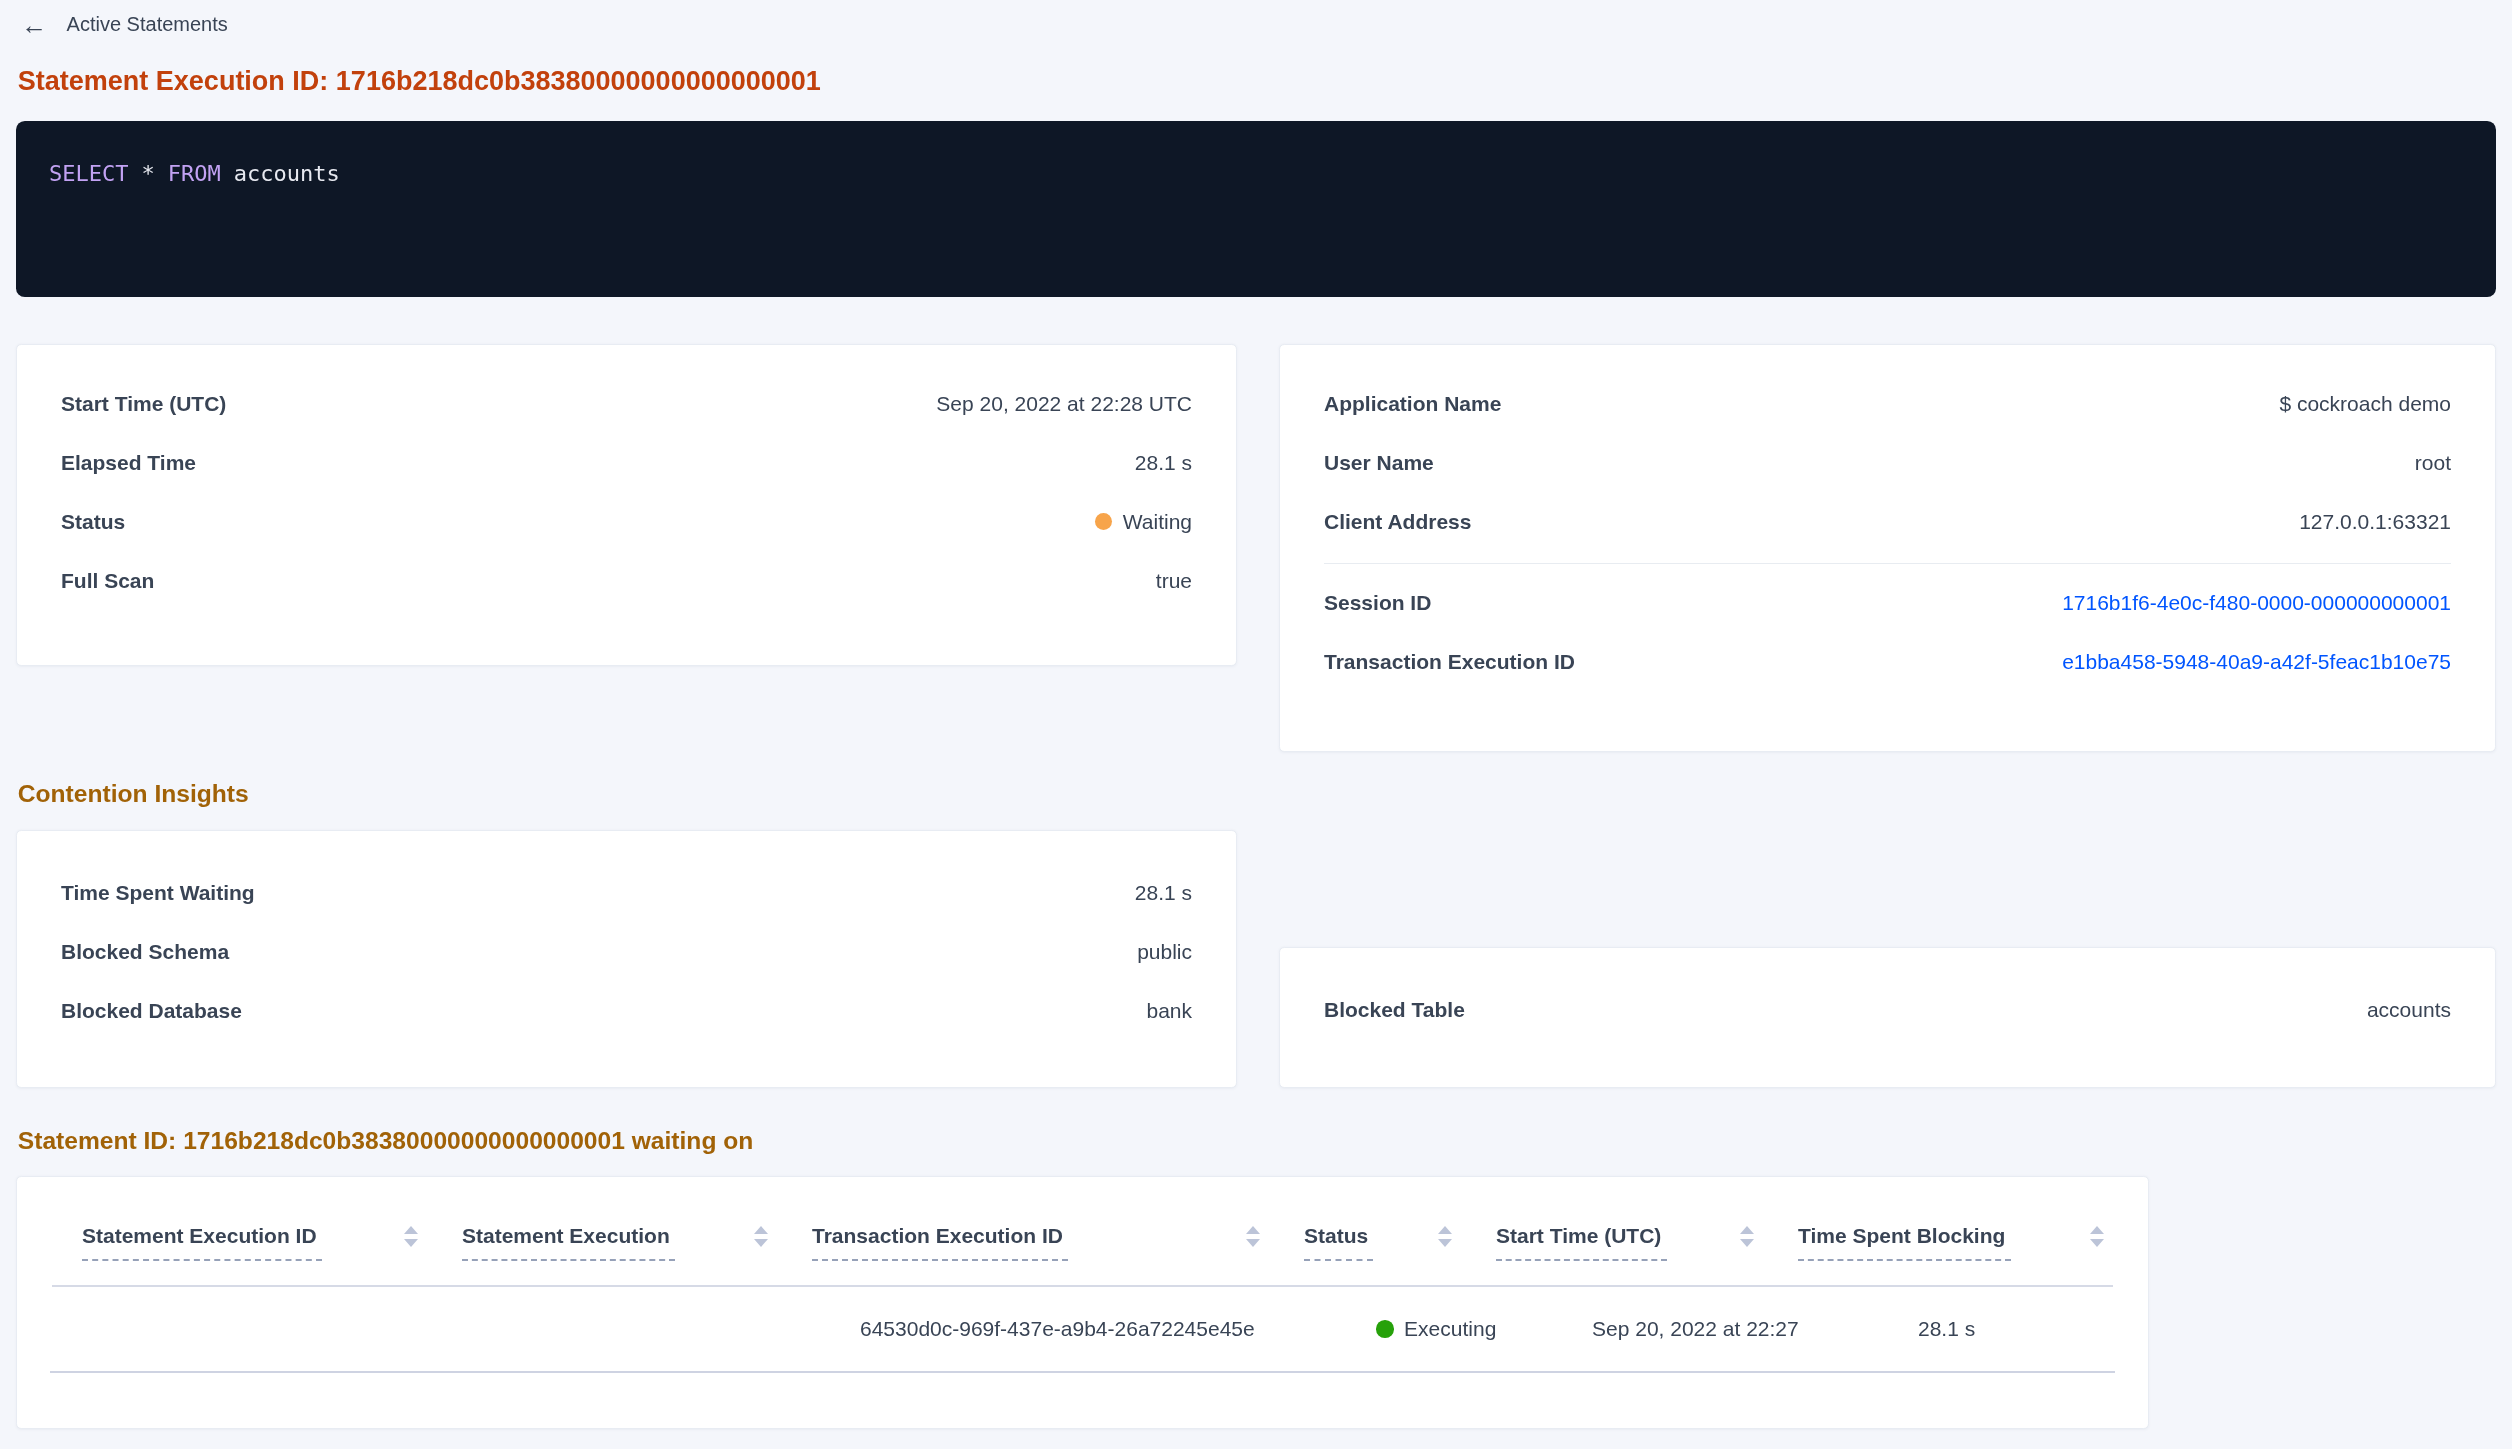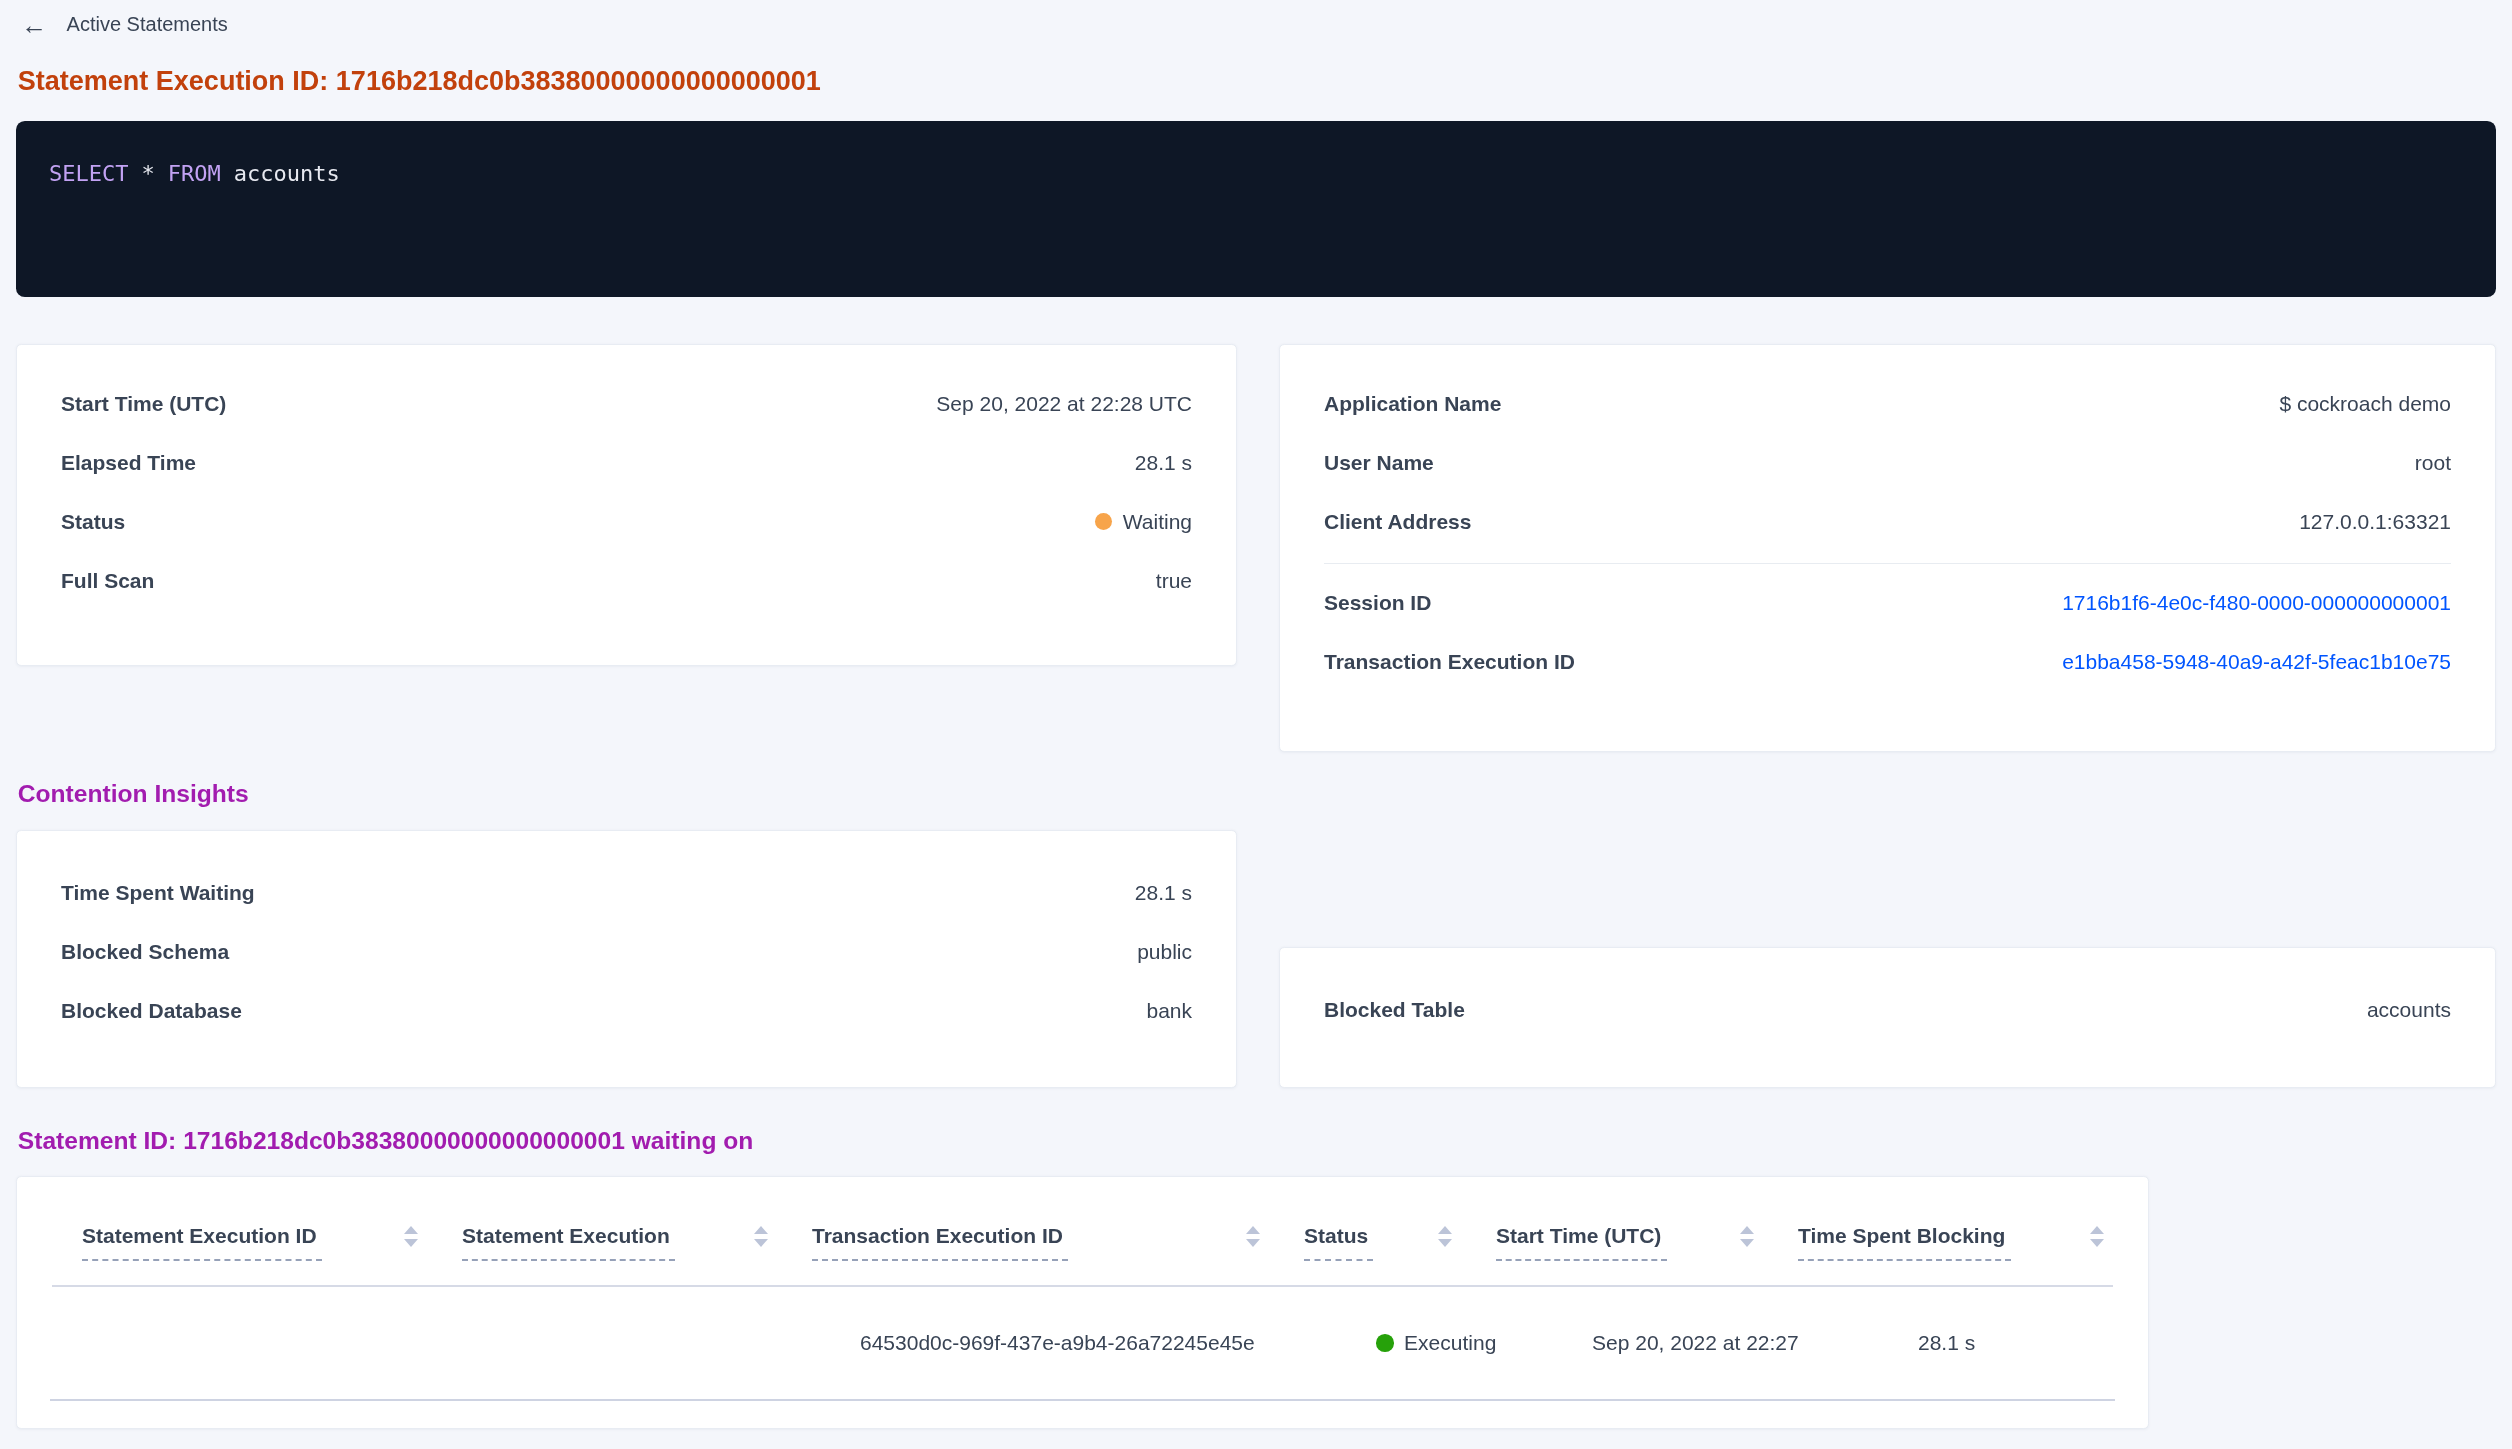--- a/index.html
+++ b/index.html
@@ -52,21 +52,21 @@
   .kv-label { font-weight:bold; }
   .kv-value { text-align:right; }
   .kv-value.link { color:#0055ff; cursor:pointer; }
   .status-value { display:flex; align-items:center; }
   .dot { width:17.6px; height:17.6px; border-radius:50%; display:inline-block; margin-right:10.5px; }
   .dot-waiting { background:#f7a44a; }
   .dot-executing { background:#26a10a; }
   .card-divider { border:none; border-top:1.8px solid #e8ecf1; margin:28px 0 26px; }
 
   
-  .section-heading { font-size:24.6px; line-height:28px; font-weight:bold; color:#a21caf; margin-left:1.8px; }
+  .section-heading { font-size:24.6px; line-height:28px; font-weight:bold; color:#a16207; margin-left:1.8px; }
   .heading-contention { margin-top:28px; }
   .heading-waiting { margin-top:39px; }
 
   
   .table-card {
     margin-top:21px; width:2133px; height:253px;
     background:#ffffff; border:0.9px solid #e8ecf3; border-radius:5.3px;
     box-sizing:border-box; box-shadow:0 0.9px 2.6px rgba(60,80,120,0.06); overflow:hidden;
   }
   .tgrid { display:grid; grid-template-columns:380px 350px 492px 192px 302px 1fr; }
@@ -74,21 +74,21 @@
   .th { display:flex; align-items:flex-start; padding-right:44px; cursor:pointer; }
   .th:last-child { padding-right:16px; }
   .th-label {
     font-size:21px; line-height:24.6px; font-weight:bold; color:#394455;
     padding:0 5.3px 10.5px 0; border-bottom:2.6px dashed #96a1b8;
   }
   .sort-icons { margin-left:auto; margin-top:2.6px; display:flex; flex-direction:column; gap:5.3px; }
   .tri-up   { width:0; height:0; border-left:7px solid transparent; border-right:7px solid transparent; border-bottom:8.8px solid #bcc4d8; }
   .tri-down { width:0; height:0; border-left:7px solid transparent; border-right:7px solid transparent; border-top:8.8px solid #bcc4d8; }
   .header-rule { border:none; border-top:2.6px solid #d6dae6; margin:24.6px 35px 0; }
-  .table-row { padding:0 35px 0 65px; height:112px; align-items:center; font-size:21px; color:#394455;gap:24px; }
+  .table-row { padding:0 35px 0 65px; height:84px; align-items:center; font-size:21px; color:#394455;gap:24px; }
   .bottom-rule { border:none; border-top:2.6px solid #ced3e2; margin:0 33px; }
 </style>
 </head>
 <body>
 
 <div class="page">
 
   <div class="breadcrumb">
     <span class="back-arrow">←</span>
     <span>Active Statements</span>

